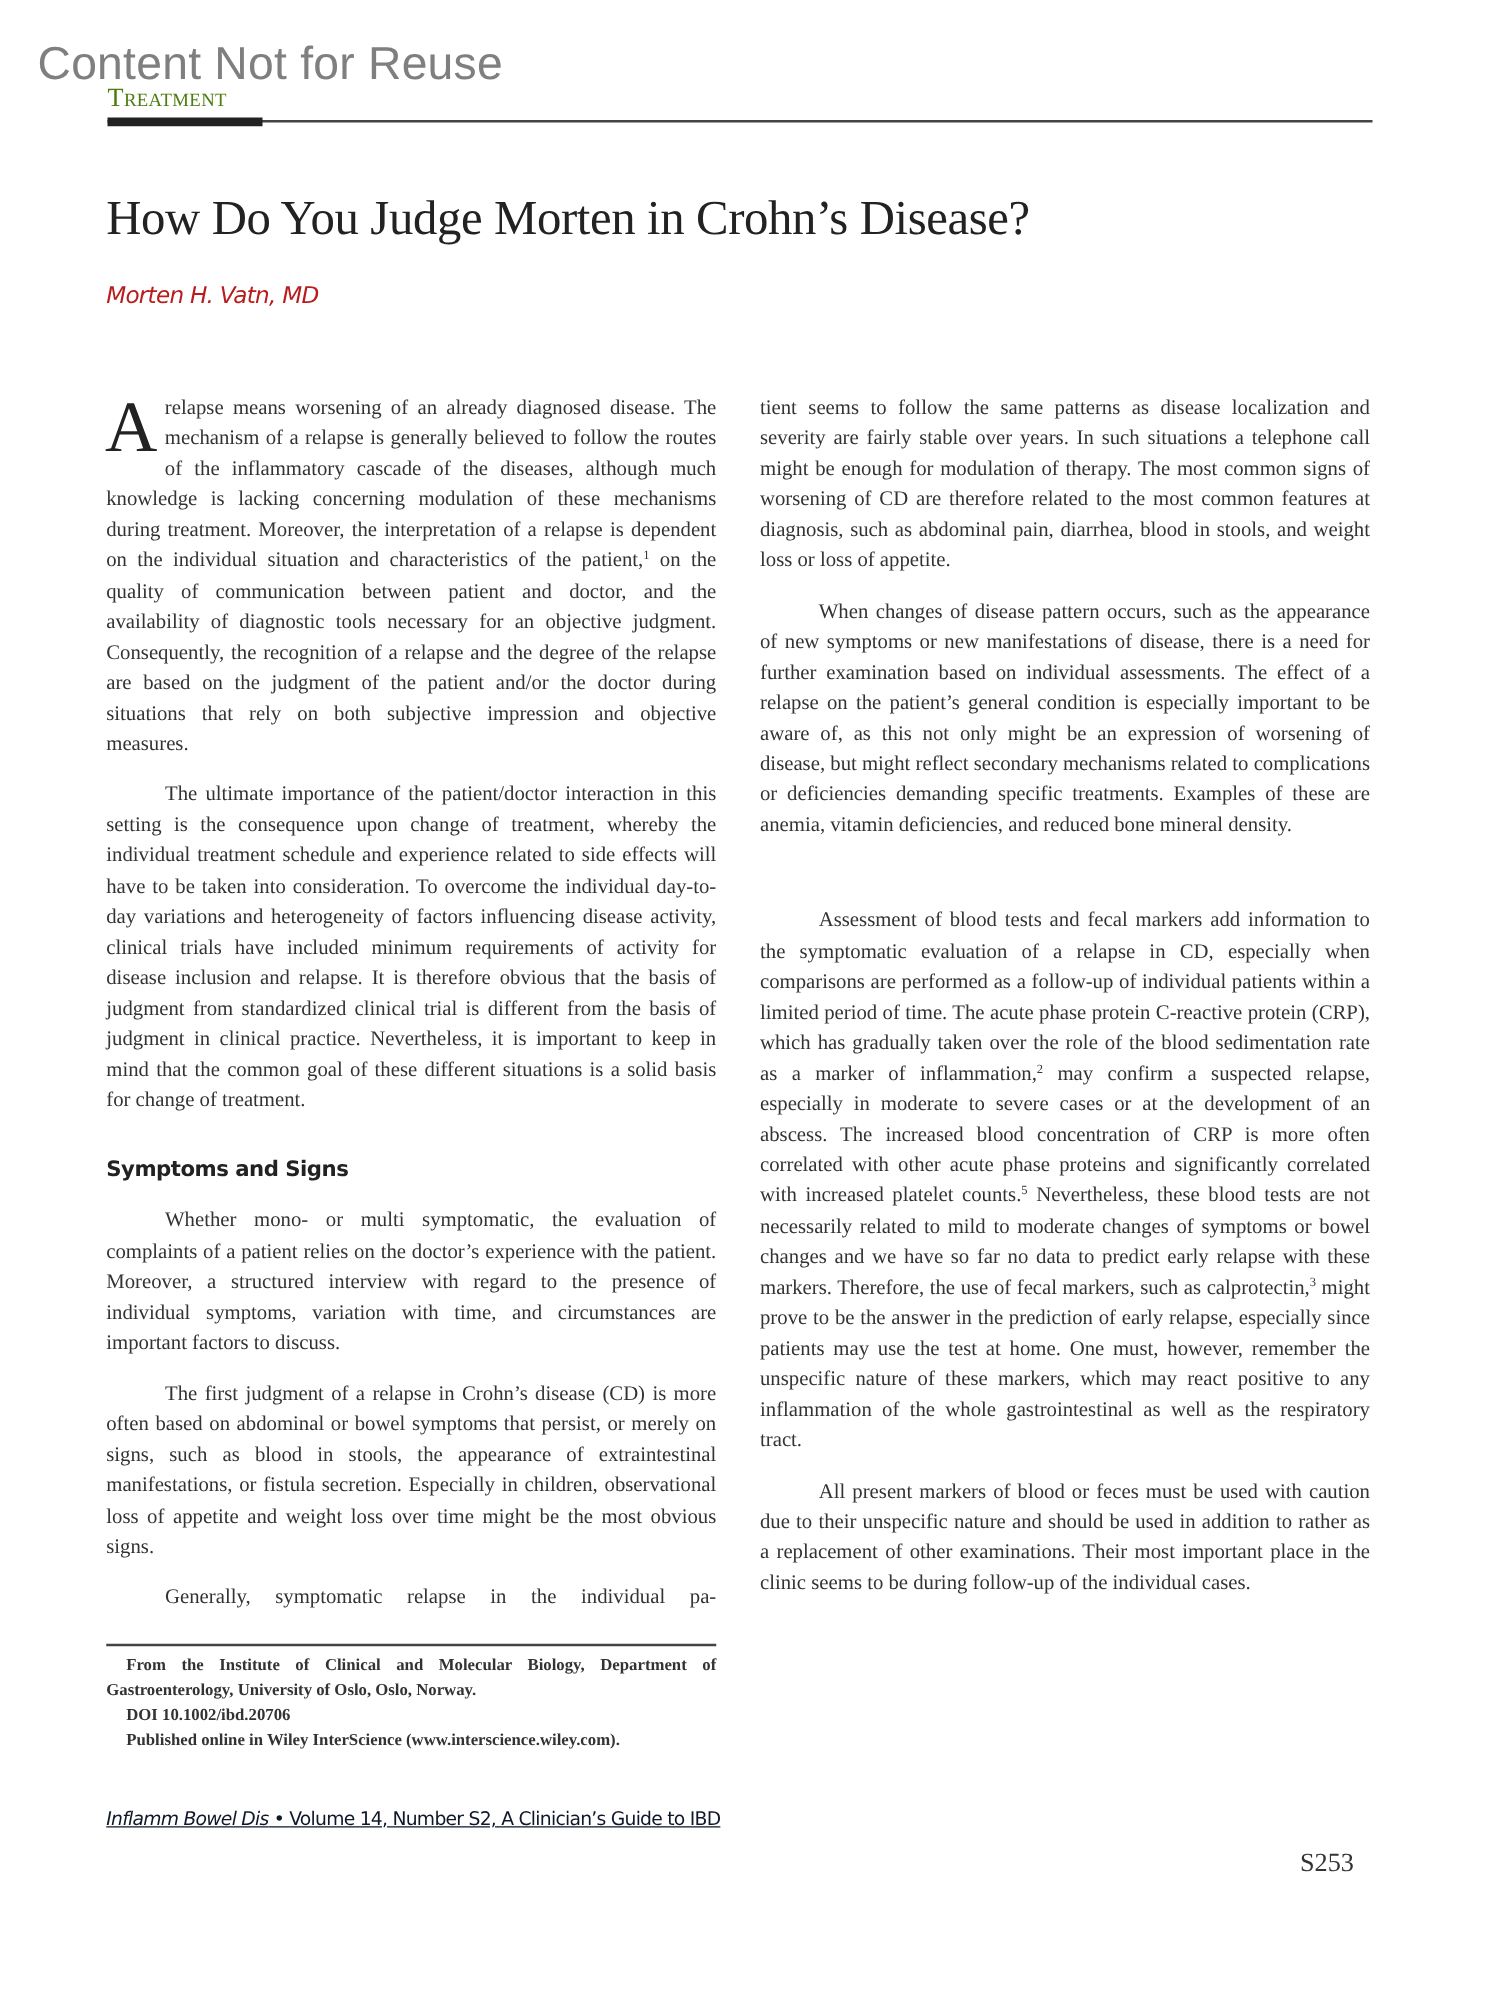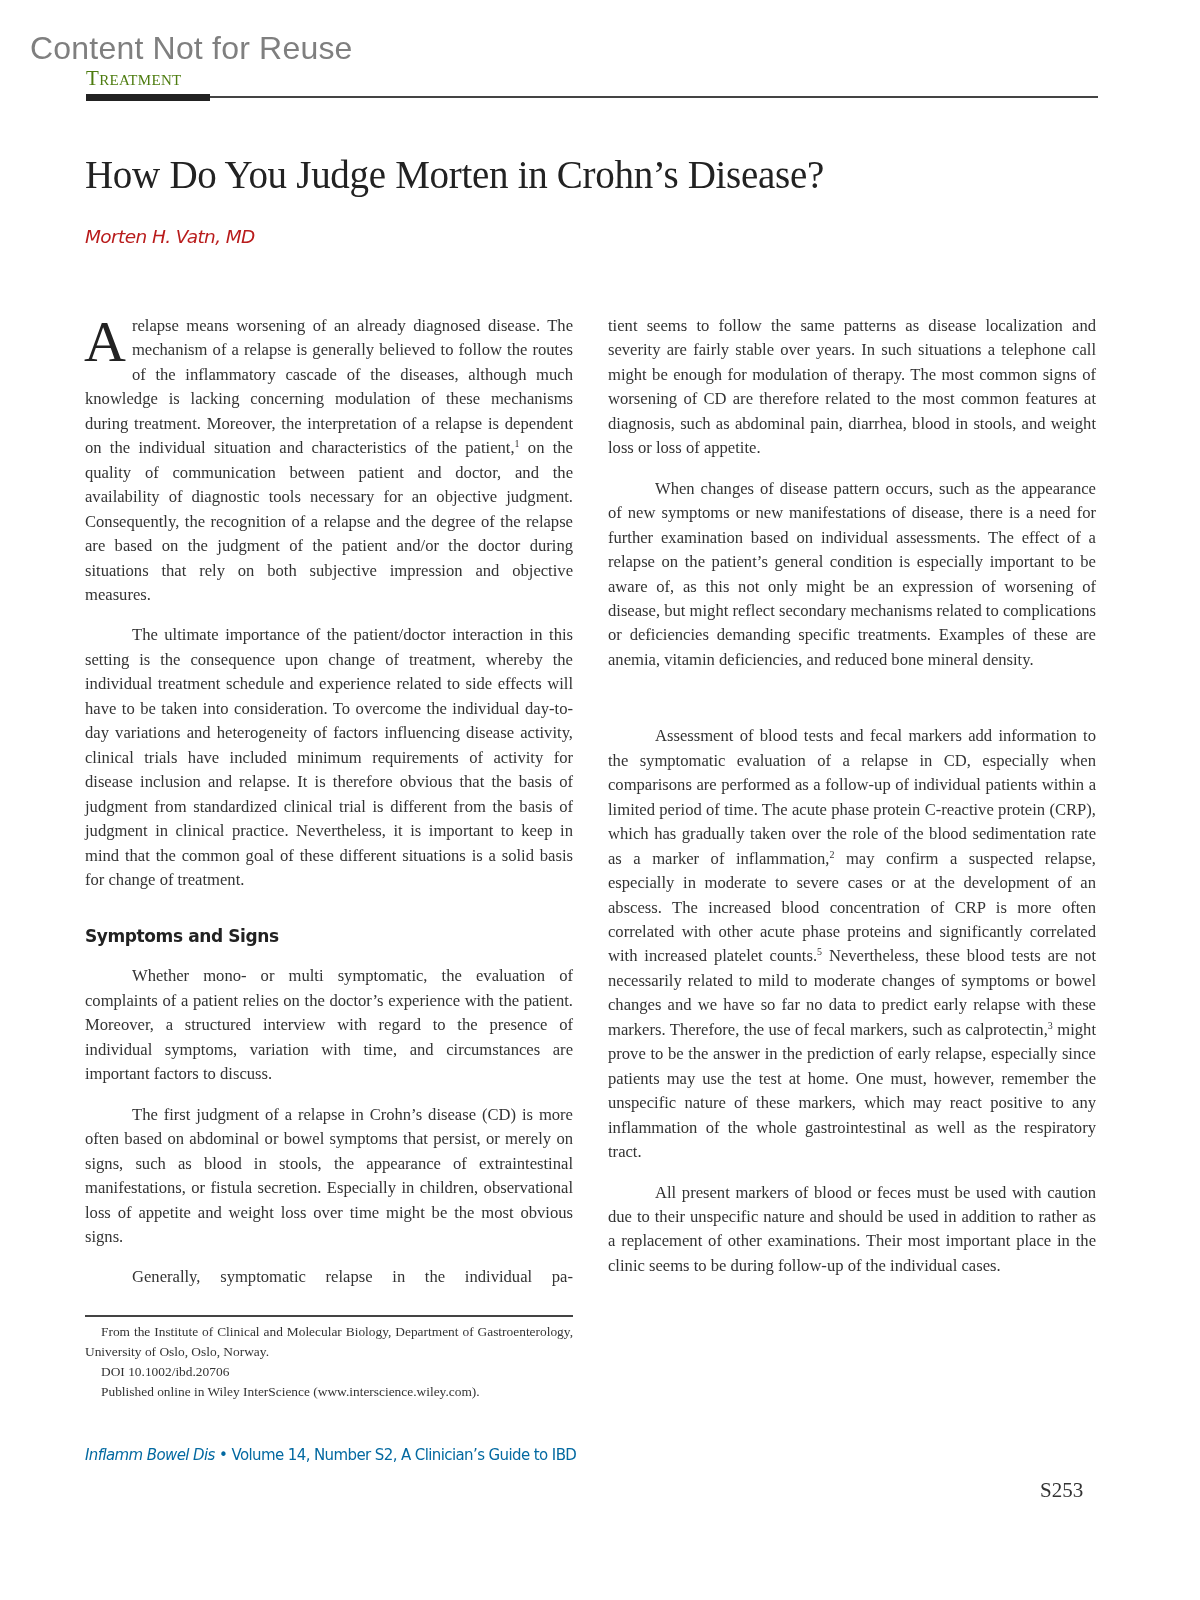--- a/index.html
+++ b/index.html
@@ -1,36 +1,36 @@
 <!DOCTYPE html>
 <html><head>
 <meta charset="utf-8">
 <style>
   html, body { margin:0; padding:0; background:#ffffff; }
   body { width:1200px; height:1600px; position:relative; overflow:hidden; color:#333; }
-  .watermark { position:absolute; left:30px; top:30px; font-family:"Liberation Sans", sans-serif; font-size:32px; color:#7f7f7f; letter-spacing:0.2px; }
+  .watermark { position:absolute; left:30px; top:30px; font-family:"Liberation Sans", sans-serif; font-size:37px; color:#7f7f7f; letter-spacing:0.2px; }
   .section-label { position:absolute; left:86px; top:66px; font-family:"Liberation Serif", serif; font-size:21px; color:#4d7c0f; font-variant:small-caps; letter-spacing:0.3px; }
   .rule-thin { position:absolute; left:86px; top:96px; width:1012px; height:2px; background:#444; }
   .rule-thick { position:absolute; left:86px; top:94px; width:124px; height:7px; background:#222; }
   .title { position:absolute; left:85px; top:152px; font-family:"Liberation Serif", serif; font-size:39px; color:#222; margin:0; font-weight:normal; letter-spacing:-0.3px; }
   .author { position:absolute; left:85px; top:226px; font-family:"DejaVu Sans", sans-serif; font-style:italic; font-size:18.5px; color:#b91c1c; letter-spacing:-0.6px; }
   .col { position:absolute; top:314px; width:488px; font-family:"Liberation Serif", serif; font-size:16.6px; line-height:24.45px; color:#333; text-align:justify; }
   .col p { margin:0; }
   .col p.indent { text-indent:47px;margin-top:16px; }
   .col-left { left:85px; }
   .col-right { left:608px; }
   .dropcap { float:left; font-size:58px; line-height:44px; margin:6px 6px 0 -1px; color:#222; font-family:"Liberation Serif", serif; }
   h2.sec { font-family:"DejaVu Sans", sans-serif; font-weight:bold; font-size:17px; color:#222; margin:0; line-height:24px; letter-spacing:-0.4px; }
   .gap { height:32px; }
   sup { font-size:10px; line-height:0; vertical-align:6px; }
   .footnote-rule { position:absolute; left:85px; top:1315px; width:488px; height:2px; background:#444; }
   .footnote { position:absolute; left:85px; top:1322px; width:488px; font-family:"Liberation Serif", serif; font-size:13.4px; line-height:20px; color:#333; text-align:justify; }
-  .footnote p { margin:0; }
+  .footnote p { margin:0;font-weight:bold; }
   .footnote p.fi { text-indent:16px; }
-  .journal { position:absolute; left:85px; top:1446px; font-family:"DejaVu Sans", sans-serif; font-size:15px; color:#0369a1; letter-spacing:-0.6px; }
+  .journal { position:absolute; left:85px; top:1446px; font-family:"DejaVu Sans", sans-serif; font-size:15px; color:#0f172a; letter-spacing:-0.6px;text-decoration:underline; }
   .journal em { font-style:italic; }
   .pageno { position:absolute; left:1040px; top:1478px; font-family:"Liberation Serif", serif; font-size:21px; color:#333; }
 </style>
 </head>
 <body>
 
 <div class="watermark">Content Not for Reuse</div>
 
 <div class="section-label">Treatment</div>
 <div class="rule-thin"></div>

